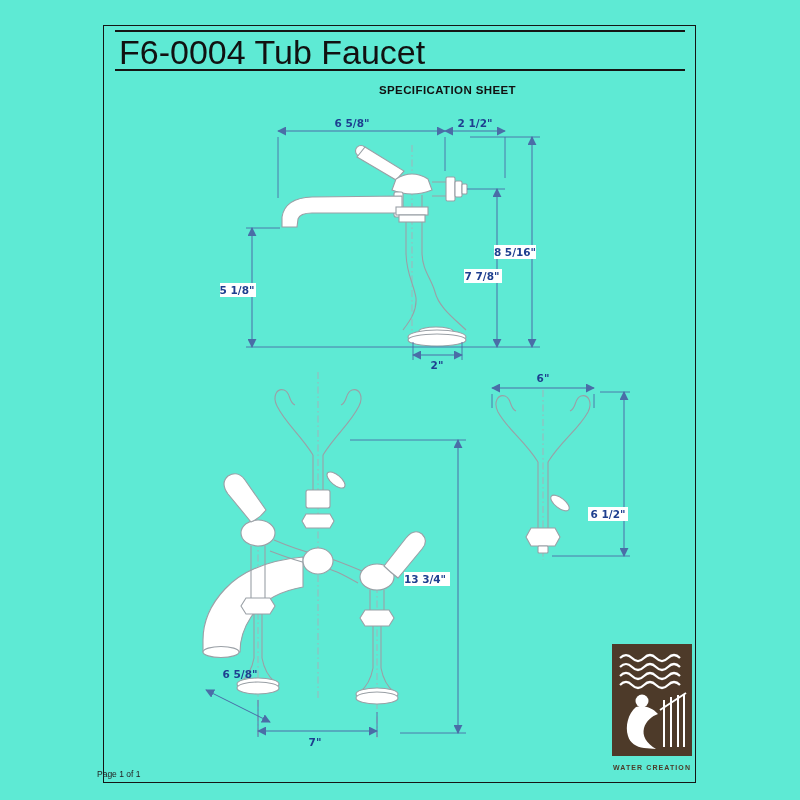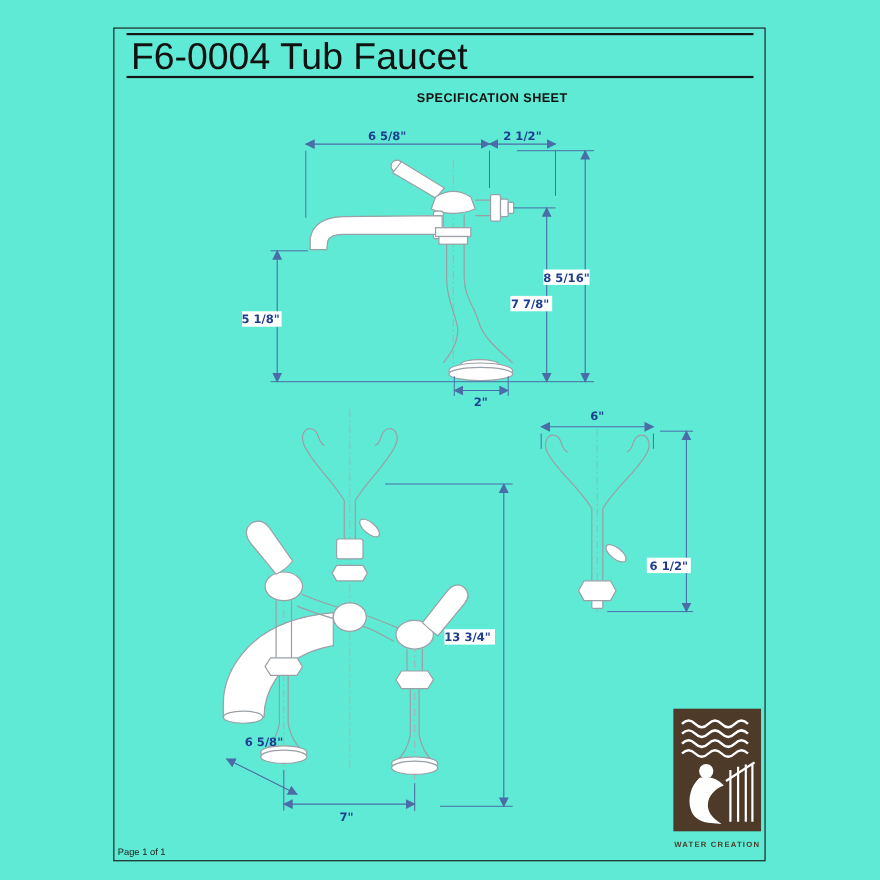--- a/index.html
+++ b/index.html
@@ -8,21 +8,21 @@
   .page { position:relative; width:800px; height:800px; background:#5eead4;
           font-family:"Liberation Sans", sans-serif; overflow:hidden; }
   .frame { position:absolute; left:103px; top:25px; width:593px; height:758px; border:1.5px solid #151515; }
   .rule { position:absolute; left:115px; width:570px; height:2px; background:#151515; }
   .rule-top { top:30px; }
   .rule-bottom { top:69px; }
   .title { position:absolute; left:119px; top:33px; font-size:34px; font-weight:400; color:#111; }
   .subtitle { position:absolute; left:103px; top:84px; width:593px; text-align:center;
               font-size:11.5px; font-weight:bold; color:#111; letter-spacing:0.4px;margin-left:48px; }
   .drawing-svg { position:absolute; left:0; top:0; }
-  .page-label { position:absolute; left:107px; top:769px; font-size:8.5px; color:#222; }
+  .page-label { position:absolute; left:97px; top:769px; font-size:8.5px; color:#222; }
   .logo { position:absolute; left:612px; top:644px; width:80px; text-align:center; }
   .logo-text { margin-top:4px; font-size:7px; font-weight:bold; letter-spacing:1.1px;
                color:var(--c-brown); white-space:nowrap; }
   .draw { stroke:var(--c-draw); fill:none; stroke-width:1.1; }
   .draw-fill { stroke:var(--c-draw); fill:#fff; stroke-width:1.1; }
   .dim { stroke:var(--c-dim); fill:none; stroke-width:1; }
   .ext { stroke:var(--c-dim); fill:none; stroke-width:0.9; }
   .cl { stroke:#a8afb8; stroke-width:0.9; stroke-dasharray:7 3 1.5 3; fill:none; }
   .lblbg { fill:#fff; stroke:none; }
   .dim-text { font-family:"DejaVu Sans", sans-serif; font-size:10.5px; font-weight:700;

